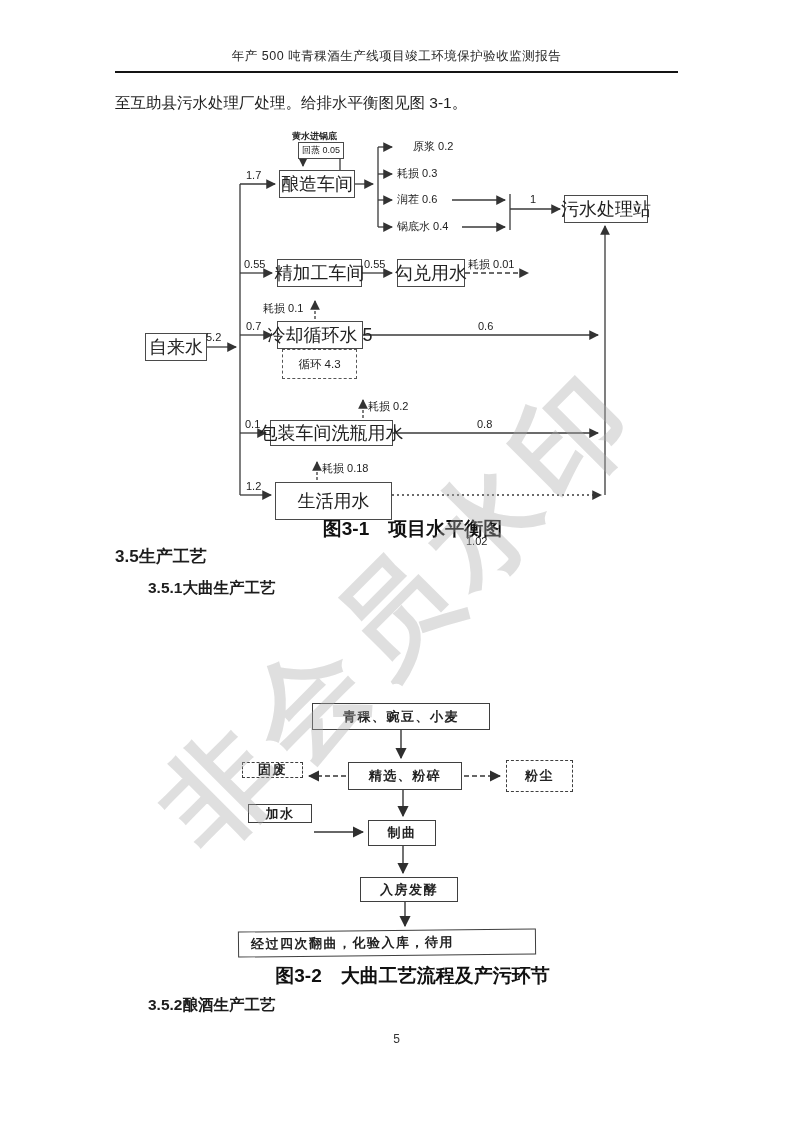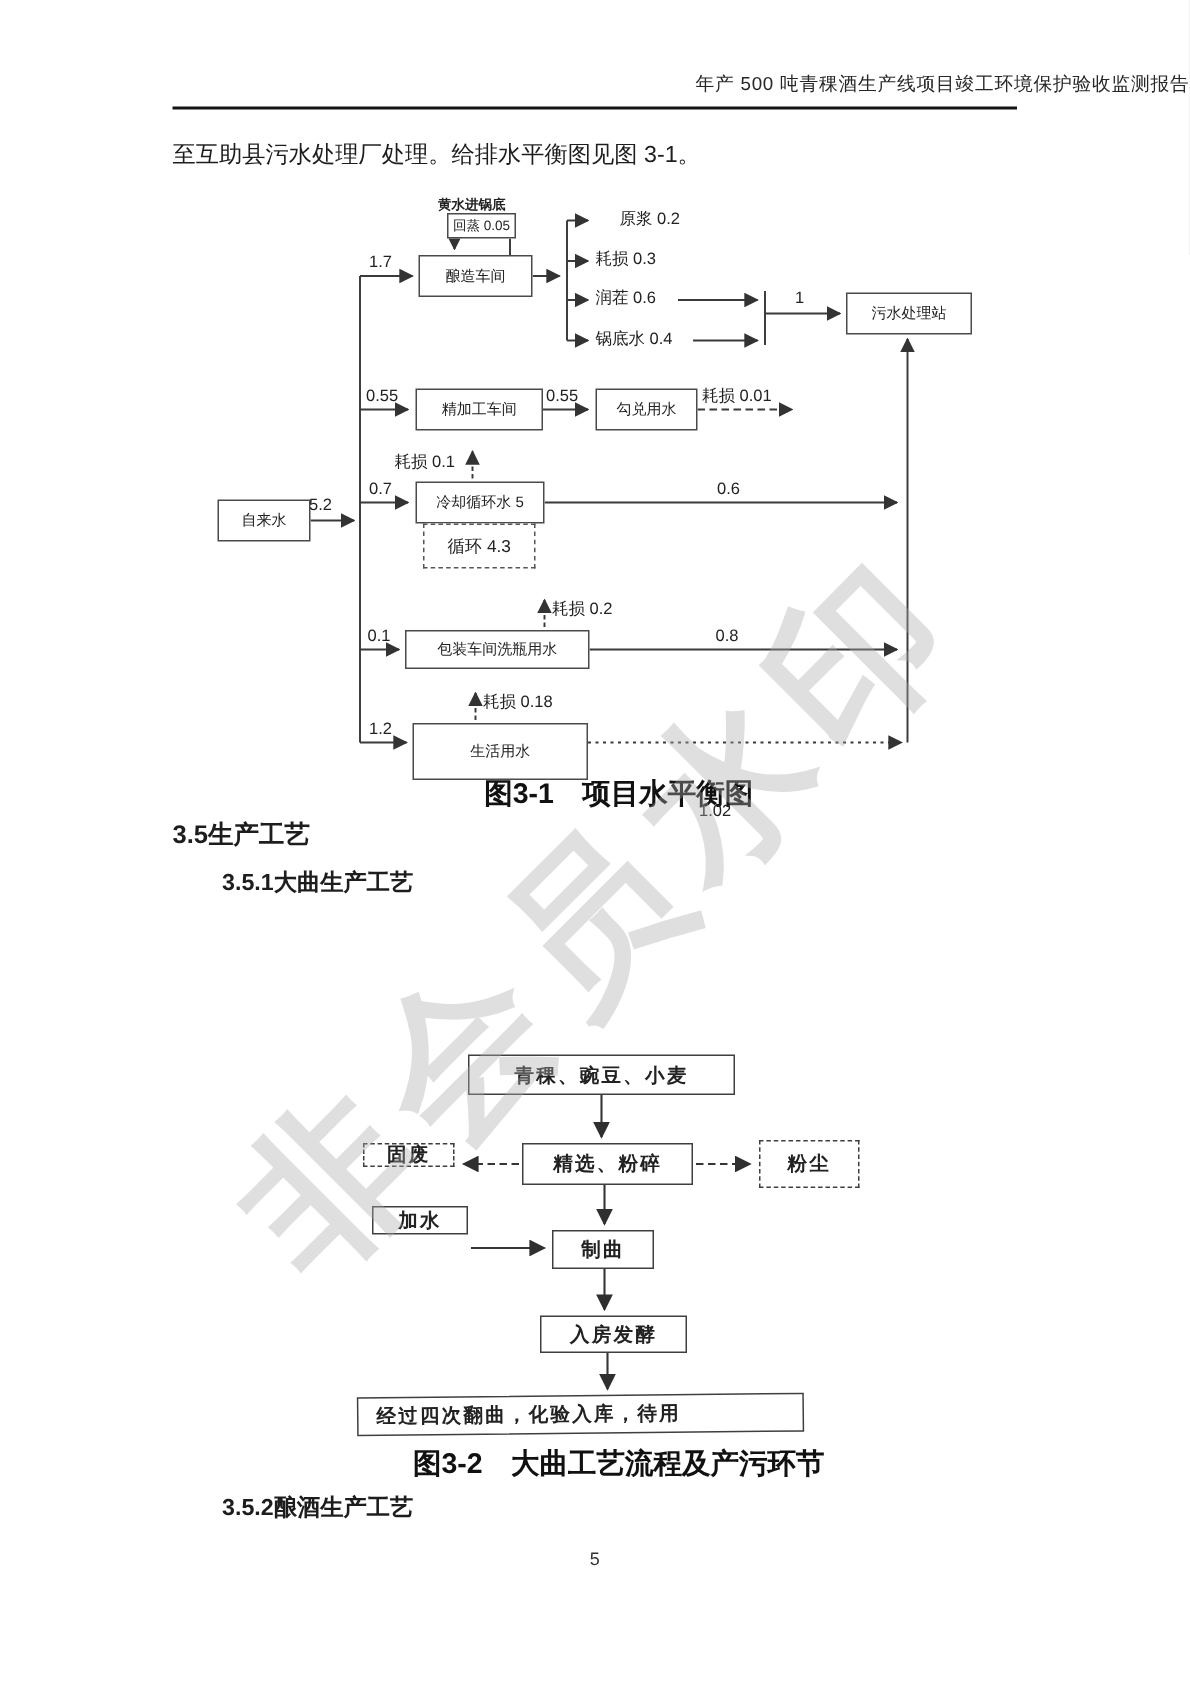--- a/index.html
+++ b/index.html
@@ -2,34 +2,34 @@
 <html><head>
 <meta charset="utf-8">
 <style>
   html,body{margin:0;padding:0;background:#e9e9e9;}
   .page{
     position:relative;width:793px;height:1122px;background:#ffffff;
     font-family:"Liberation Sans","DejaVu Sans",sans-serif;color:#1d1d1d;
     overflow:hidden;margin:0 auto;
   }
   .abs{position:absolute;}
-  .hdr{top:48px;left:0;width:793px;text-align:right;font-size:12.5px;color:#262626;letter-spacing:.5px;}
+  .hdr{top:48px;left:0;width:793px;text-align:center;font-size:12.5px;color:#262626;letter-spacing:.5px;}
   .hdr-rule{top:71px;left:115px;width:563px;border-top:2px solid #141414;height:0;}
   .intro{top:93px;left:115px;font-size:15.5px;}
   .cap{left:0;width:793px;text-align:center;font-weight:bold;font-size:19px;color:#111;padding-left:16px;}
   .h1{left:115px;font-size:17px;font-weight:bold;}
   .h2{left:148px;font-size:15.5px;font-weight:bold;}
   .para{left:115px;width:568px;font-size:15.5px;line-height:37.5px;text-align:justify;text-indent:2em;}
   .pagenum{top:1032px;left:0;width:793px;text-align:center;font-size:12px;color:#333;}
   .fig{left:0;width:793px;}
   .fig svg{position:absolute;left:0;top:0;z-index:1;}
   .box{
     position:absolute;z-index:2;background:#fff;border:1.4px solid #4a4a4a;
     display:flex;align-items:center;justify-content:center;
-    font-size:10px;color:#222;box-sizing:border-box;white-space:nowrap;
+    font-size:18px;color:#222;box-sizing:border-box;white-space:nowrap;
   }
   .box.dashed{border:1.2px dashed #555;}
   .lbl{position:absolute;z-index:3;font-size:11px;color:#222;white-space:nowrap;line-height:13px;}
   .lbl.small{font-size:9px;font-weight:bold;}
   .f2 .box{font-weight:600;letter-spacing:1.5px;font-size:13px;border-color:#3f3f3f;}
   .watermark{
     top:545px;left:-55px;width:910px;height:130px;z-index:6;pointer-events:none;
     transform:rotate(-45deg);text-align:center;font-size:112px;font-weight:bold;
     color:rgba(170,170,170,0.38);letter-spacing:12px;white-space:nowrap;line-height:130px;
   }

